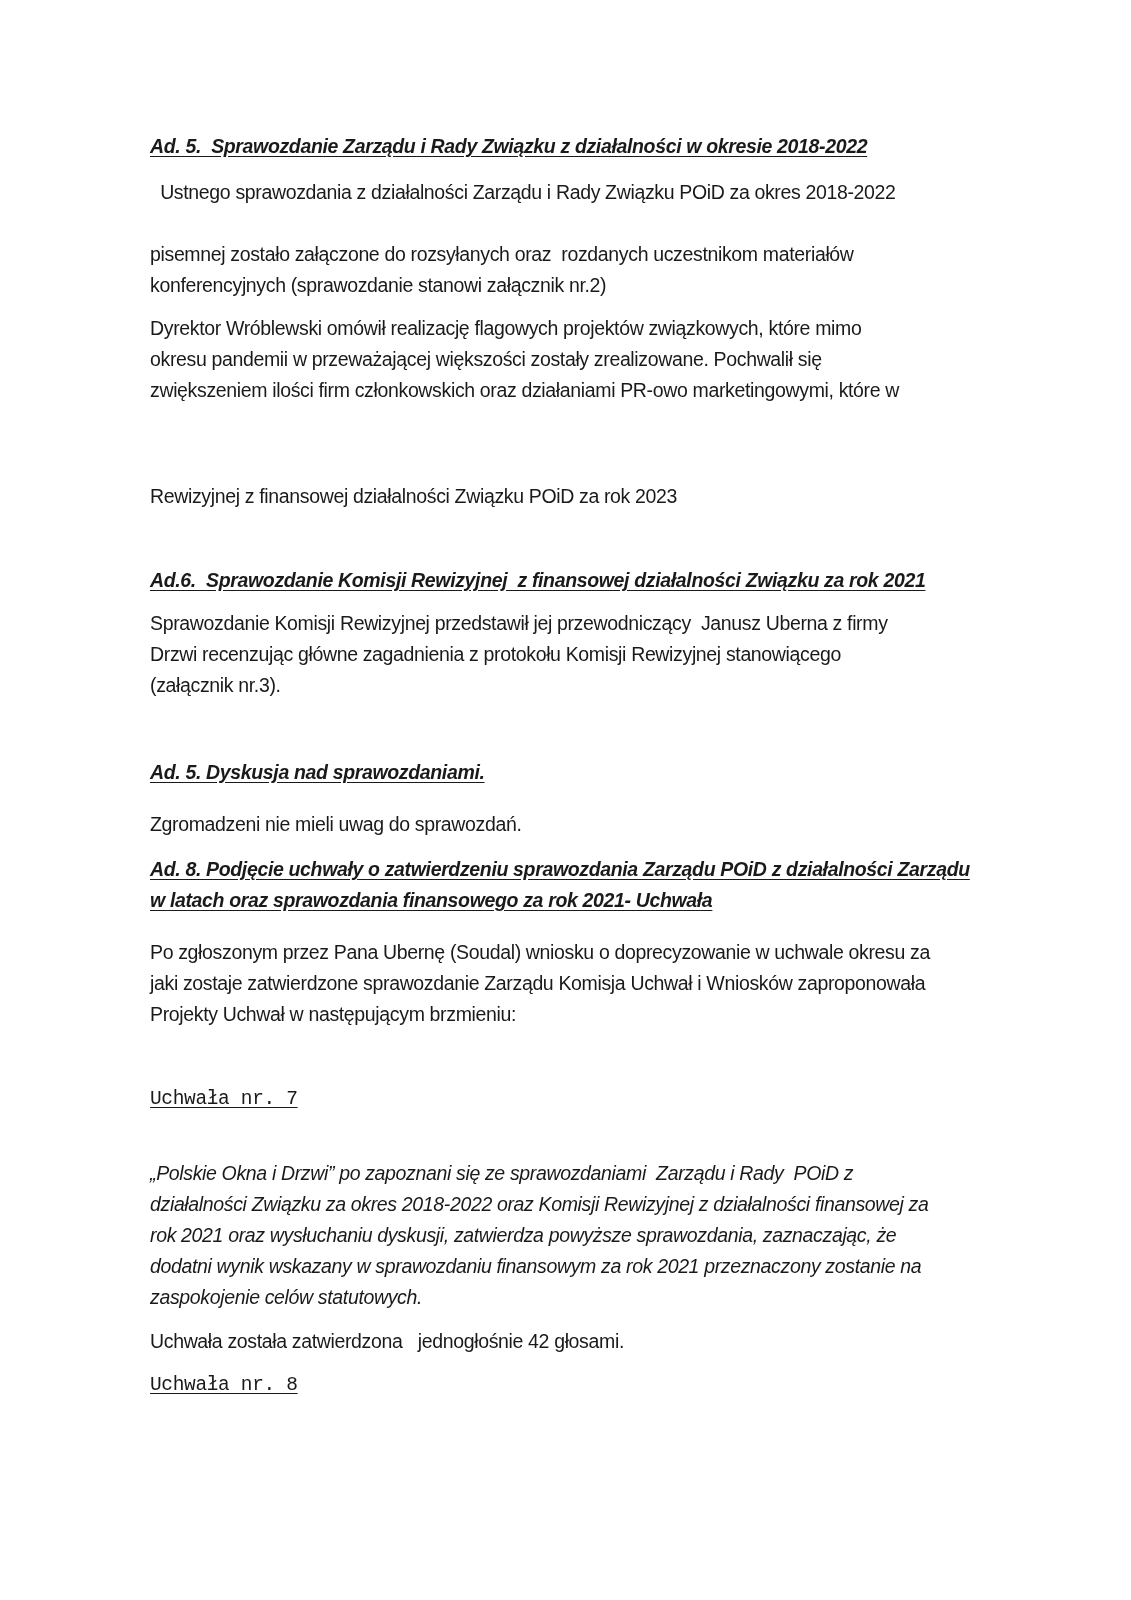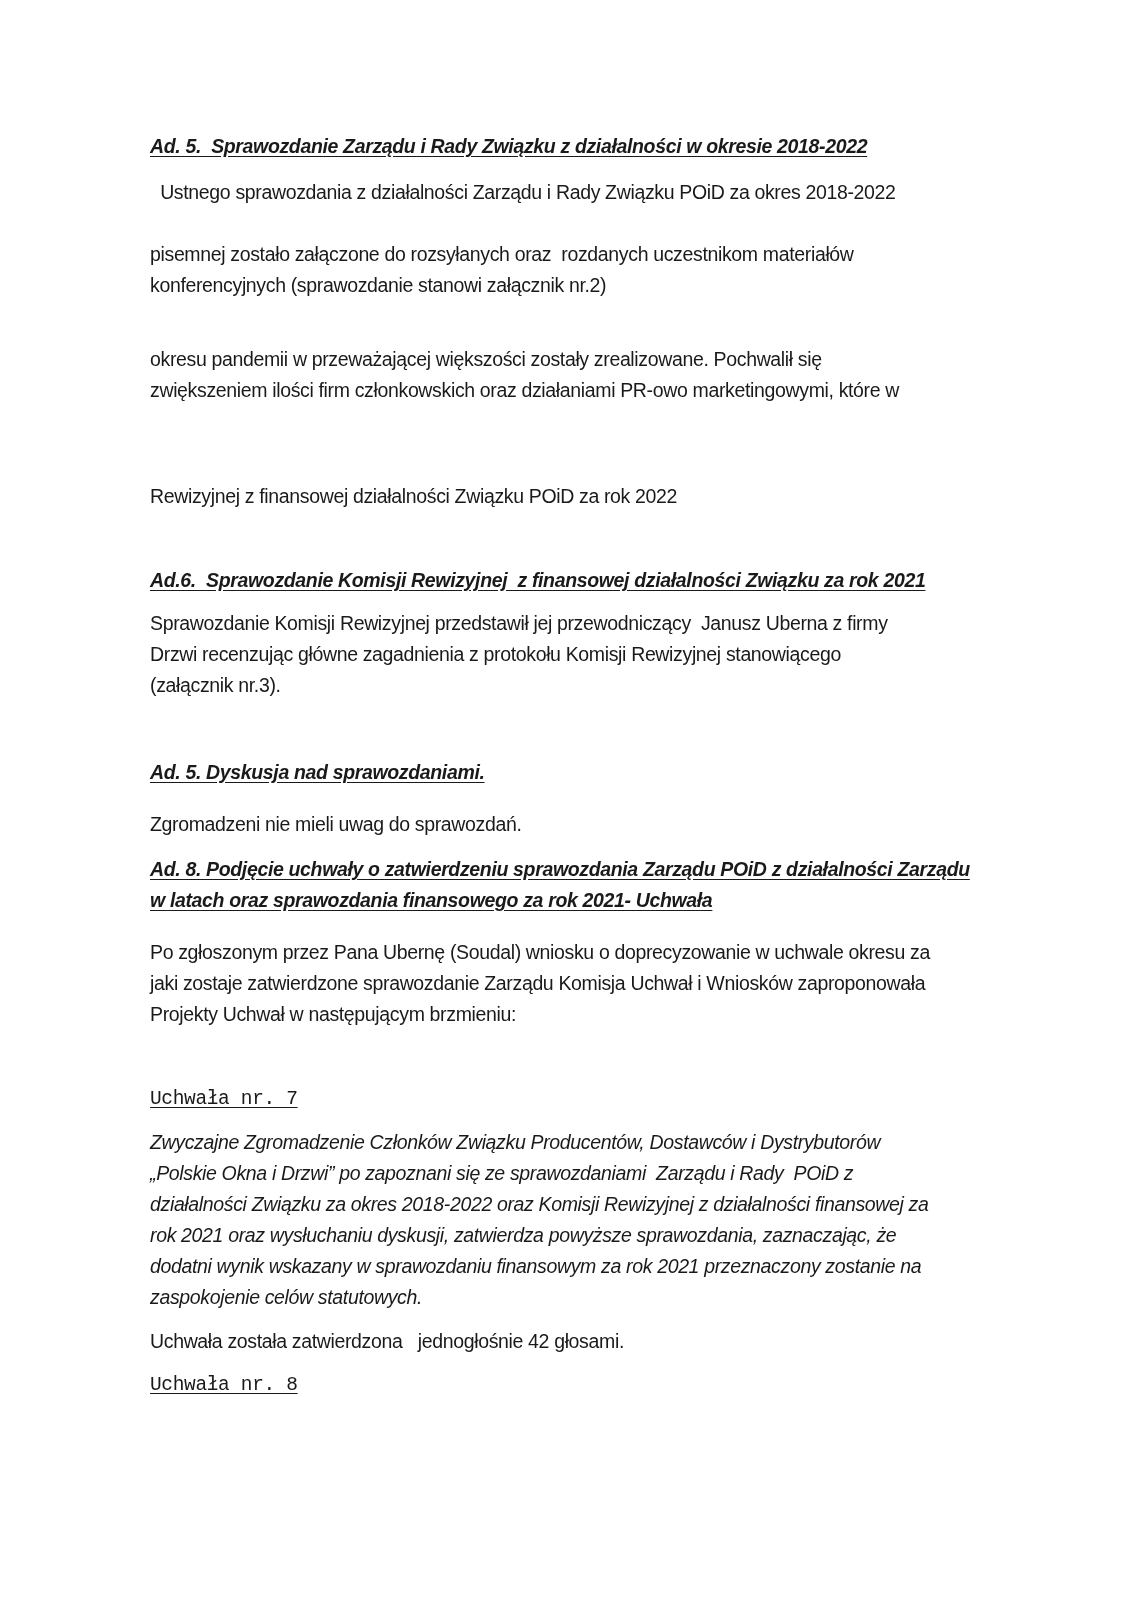--- a/index.html
+++ b/index.html
@@ -15,41 +15,41 @@
 </head>
 <body>
 
 <div class="page">
 
   <div class="line h" style="top:134px">Ad. 5.  Sprawozdanie Zarządu i Rady Związku z działalności w okresie 2018-2022</div>
   <div class="line" style="top:180px">  Ustnego sprawozdania z działalności Zarządu i Rady Związku POiD za okres 2018-2022</div>
   <div class="line" style="top:242px">pisemnej zostało załączone do rozsyłanych oraz  rozdanych uczestnikom materiałów</div>
   <div class="line" style="top:273px">konferencyjnych (sprawozdanie stanowi załącznik nr.2)</div>
 
+  <div class="line" style="top:316px">Dyrektor Wróblewski omówił realizację flagowych projektów związkowych, które mimo</div>
   <div class="line" style="top:347px">okresu pandemii w przeważającej większości zostały zrealizowane. Pochwalił się</div>
   <div class="line" style="top:378px">zwiększeniem ilości firm członkowskich oraz działaniami PR-owo marketingowymi, które w</div>
 
-  <div class="line" style="top:484px">Rewizyjnej z finansowej działalności Związku POiD za rok 2022</div>
+  <div class="line" style="top:484px">Rewizyjnej z finansowej działalności Związku POiD za rok 2023</div>
 
   <div class="line h" style="top:568px">Ad.6.  Sprawozdanie Komisji Rewizyjnej  z finansowej działalności Związku za rok 2021</div>
   <div class="line" style="top:611px">Sprawozdanie Komisji Rewizyjnej przedstawił jej przewodniczący  Janusz Uberna z firmy</div>
   <div class="line" style="top:642px">Drzwi recenzując główne zagadnienia z protokołu Komisji Rewizyjnej stanowiącego</div>
   <div class="line" style="top:673px">(załącznik nr.3).</div>
 
   <div class="line h" style="top:760px">Ad. 5. Dyskusja nad sprawozdaniami.</div>
   <div class="line" style="top:812px">Zgromadzeni nie mieli uwag do sprawozdań.</div>
 
   <div class="line h" style="top:857px">Ad. 8. Podjęcie uchwały o zatwierdzeniu sprawozdania Zarządu POiD z działalności Zarządu</div>
   <div class="line h" style="top:888px">w latach oraz sprawozdania finansowego za rok 2021- Uchwała</div>
   <div class="line" style="top:940px">Po zgłoszonym przez Pana Ubernę (Soudal) wniosku o doprecyzowanie w uchwale okresu za</div>
   <div class="line" style="top:1002px">Projekty Uchwał w następującym brzmieniu:</div>
   <div class="line" style="top:971px">jaki zostaje zatwierdzone sprawozdanie Zarządu Komisja Uchwał i Wniosków zaproponowała</div>
 
   <div class="line u" style="top:1087px">Uchwała nr. 7</div>
-  <div class="line it" style="top:1130px">Zwyczajne Zgromadzenie Członków Związku Producentów, Dostawców i Dystrybutorów</div>
   <div class="line it" style="top:1161px">„Polskie Okna i Drzwi” po zapoznani się ze sprawozdaniami  Zarządu i Rady  POiD z</div>
   <div class="line it" style="top:1192px">działalności Związku za okres 2018-2022 oraz Komisji Rewizyjnej z działalności finansowej za</div>
   <div class="line it" style="top:1223px">rok 2021 oraz wysłuchaniu dyskusji, zatwierdza powyższe sprawozdania, zaznaczając, że</div>
   <div class="line it" style="top:1254px">dodatni wynik wskazany w sprawozdaniu finansowym za rok 2021 przeznaczony zostanie na</div>
   <div class="line it" style="top:1285px">zaspokojenie celów statutowych.</div>
   <div class="line" style="top:1329px">Uchwała została zatwierdzona   jednogłośnie 42 głosami.</div>
 
   <div class="line u" style="top:1373px">Uchwała nr. 8</div>
 </div>
 

